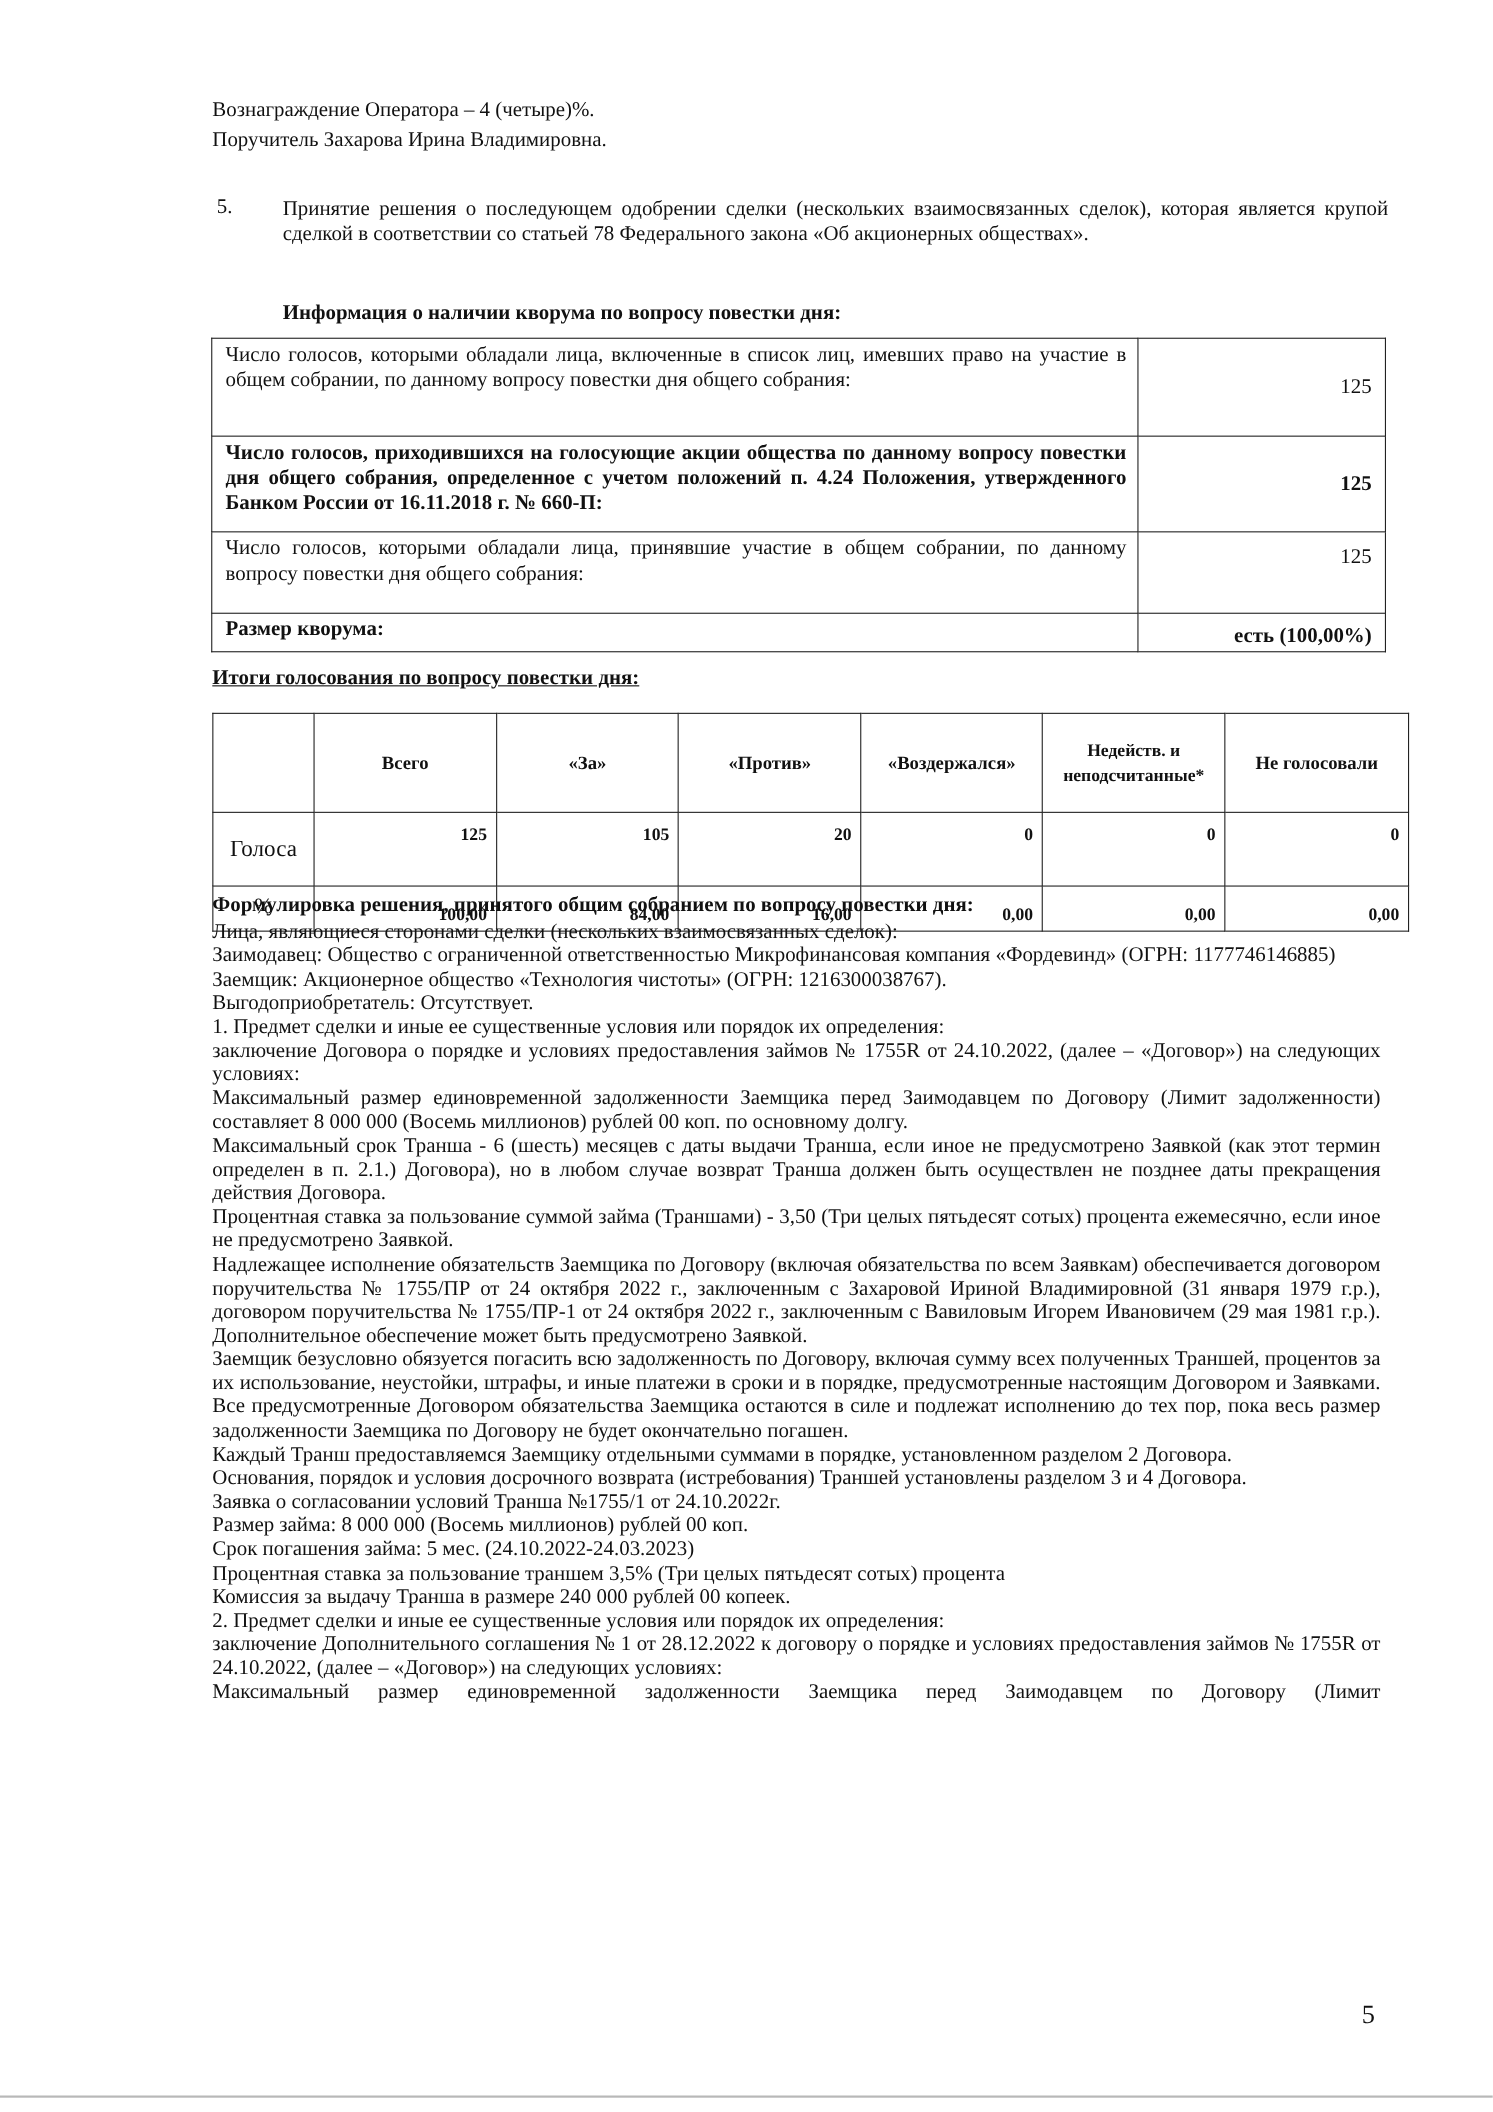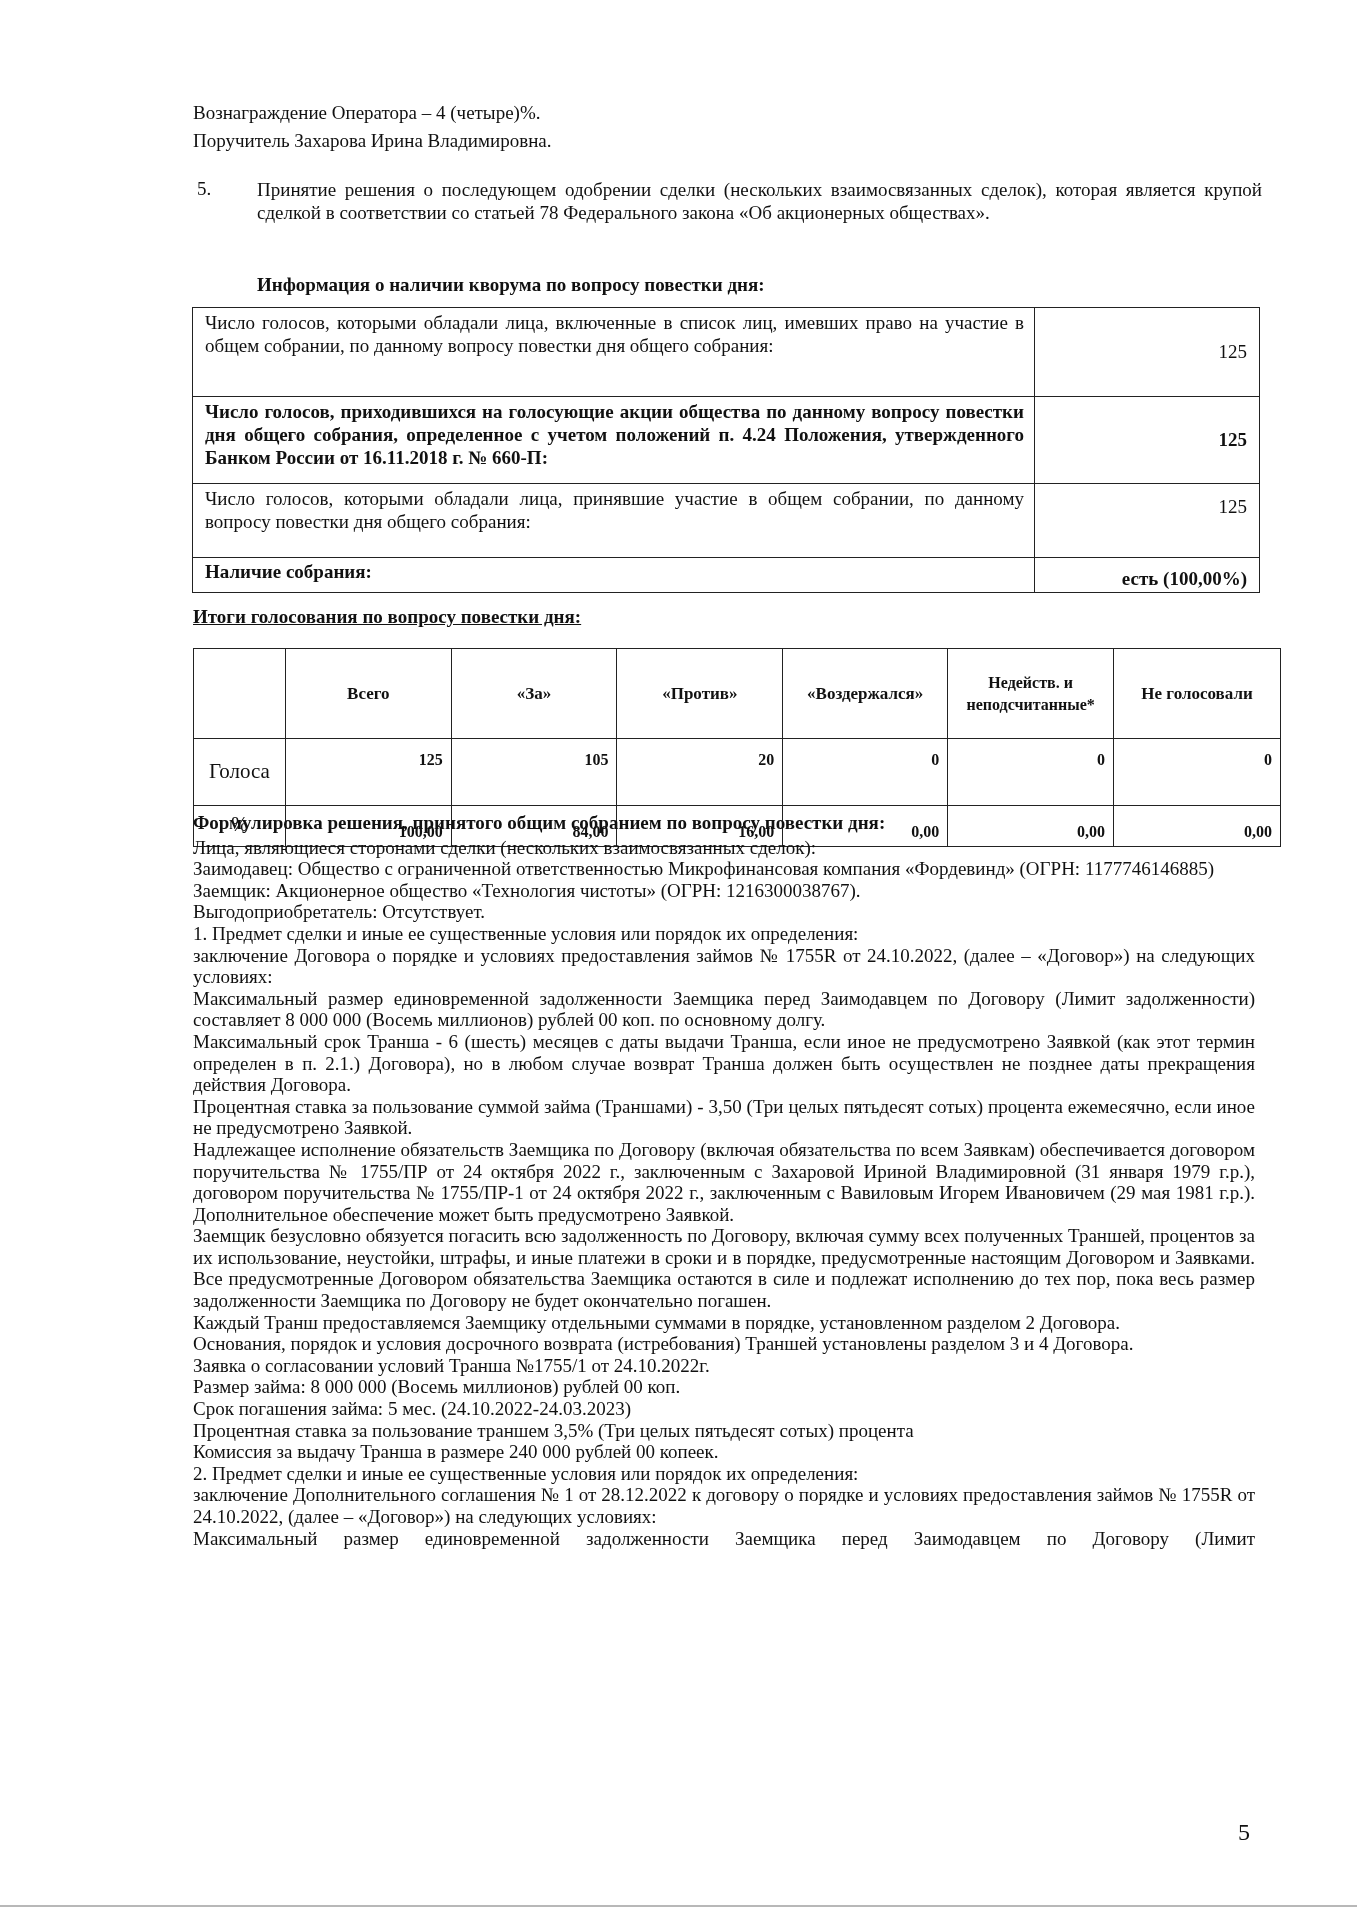--- a/index.html
+++ b/index.html
@@ -41,21 +41,21 @@
 
     .decision { position: absolute; left: 193px; top: 812px; width: 1062px; }
     .decision .p { line-height: 21.6px; }
     .pagenum { position: absolute; left: 1238px; top: 1822px; font-size: 24px; }
   </style>
 </head>
 <body>
 
 <div class="page">
 
-  <div class="block" style="left:193px; top:98px; width:1000px;">
+  <div class="block" style="left:193px; top:85px; width:1000px;">
     <p class="p" style="line-height:30px;">Вознаграждение Оператора – 4 (четыре)%.</p>
     <p class="p" style="line-height:26px;">Поручитель Захарова Ирина Владимировна.</p>
   </div>
 
   <div class="item5">
     <span class="num">5.</span>
     <p class="txt p">Принятие решения о последующем одобрении сделки (нескольких взаимосвязанных сделок), которая является крупой сделкой в соответствии со статьей 78 Федерального закона «Об акционерных обществах».</p>
   </div>
 
   <div class="block bold" style="left:257px; top:274px;">Информация о наличии кворума по вопросу повестки дня:</div>
@@ -68,21 +68,21 @@
     </tr>
     <tr class="r2">
       <td class="lbl">Число голосов, приходившихся на голосующие акции общества по данному вопросу повестки дня общего собрания, определенное с учетом положений п. 4.24 Положения, утвержденного Банком России от 16.11.2018 г. № 660-П:</td>
       <td class="val">125</td>
     </tr>
     <tr class="r3">
       <td class="lbl" style="vertical-align:top;margin-top:12px;">Число голосов, которыми обладали лица, принявшие участие в общем собрании, по данному вопросу повестки дня общего собрания:</td>
       <td class="val" style="vertical-align:top; padding-top:12px;">125</td>
     </tr>
     <tr class="r4">
-      <td class="bold">Наличие собрания:</td>
+      <td class="bold">Размер кворума:</td>
       <td class="val bold" style="vertical-align:bottom;">есть (100,00%)</td>
     </tr>
   </tbody>
     </table>
 
   <div class="block bold" style="left:193px; top:606px;text-decoration:underline;">Итоги голосования по вопросу повестки дня:</div>
 
   <table class="votes">
     <colgroup>
       <col style="width:92px">

